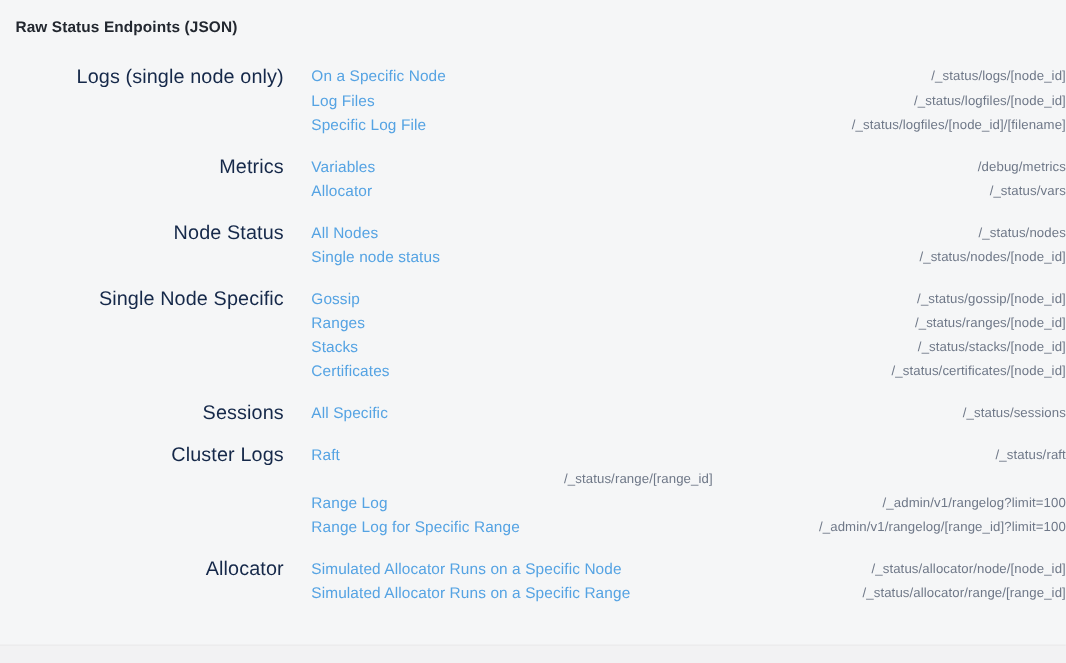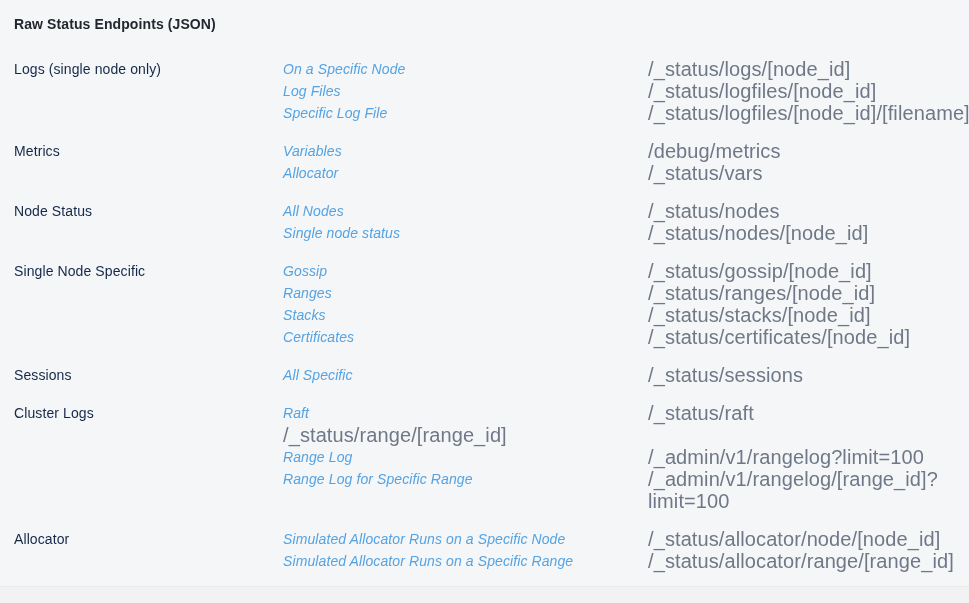--- a/index.html
+++ b/index.html
@@ -33,44 +33,45 @@
   .sections {
     margin-top: 23px;
   }
   .section {
     display: grid;
     grid-template-columns: 244px 1fr;
     column-gap: 25px;
     margin-bottom: 16px;
   }
   .category {
-    font-size: 14px;
+    text-align: right;
+    font-size: 18px;
     line-height: 22px;
     color: var(--category);
     letter-spacing: 0.1px;
   }
   .rows { }
   .row {
     display: grid;
     grid-template-columns: 365px 1fr;
   }
   .link {
     font-size: 14px;
     line-height: 22px;
     color: var(--link);
     text-decoration: none;
     cursor: pointer;
     letter-spacing: 0.1px;
-    font-style: italic;
   }
   .path {
-    font-size: 20px;
+    font-size: 12px;
     line-height: 22px;
     color: var(--path);
     letter-spacing: 0.1px;
+    text-align: right;
   }
   .bottom-strip {
     position: absolute;
     left: 0;
     bottom: 0;
     width: 100%;
     height: 17px;
     background: #f2f2f3;
     border-top: 1px solid rgba(0,0,0,0.03);
   }

